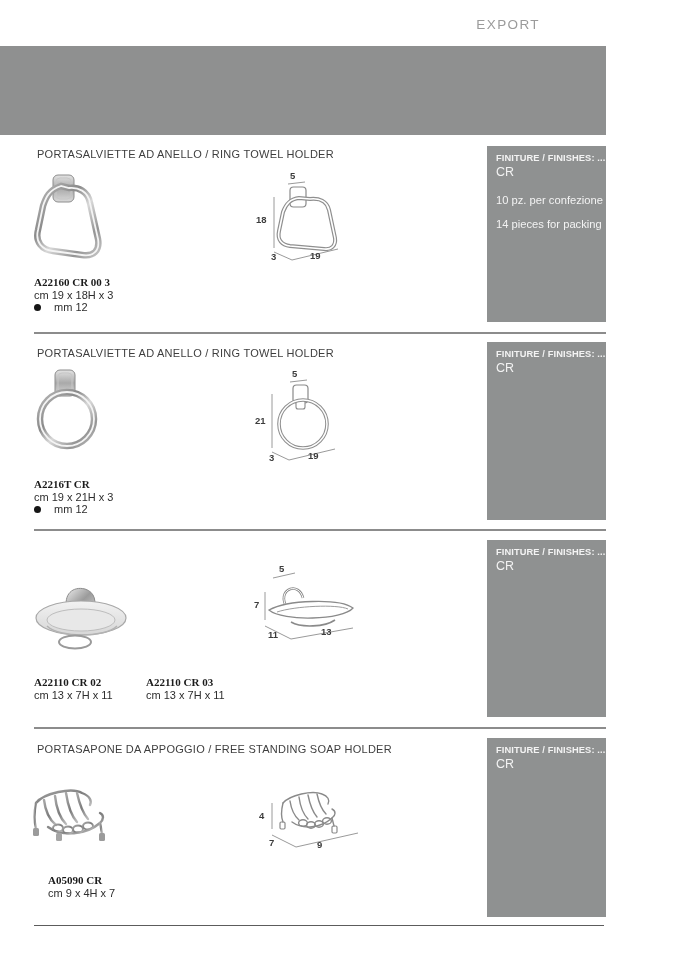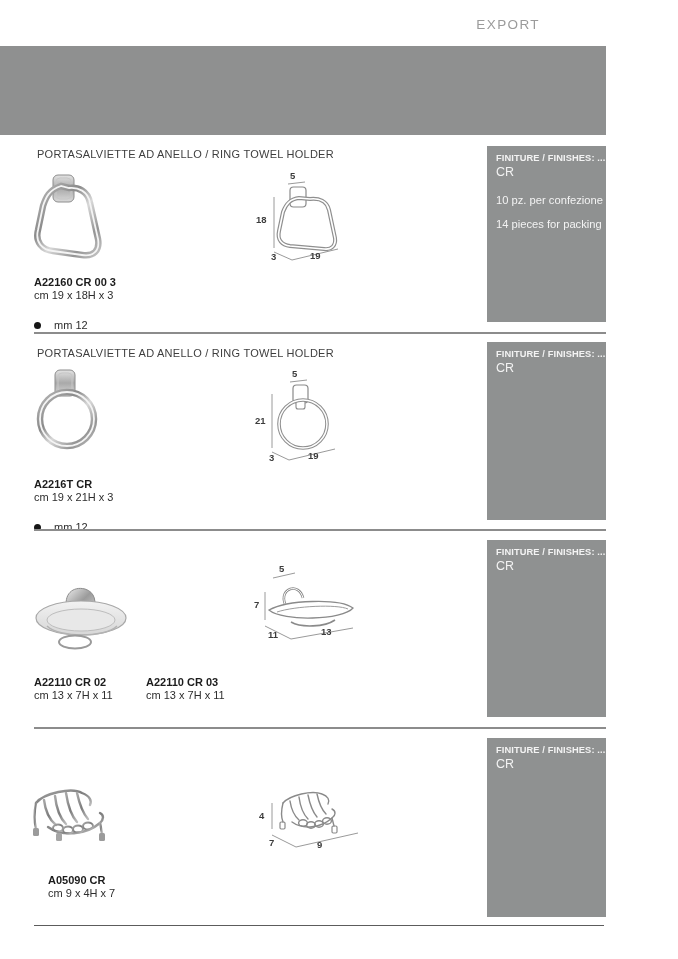--- a/index.html
+++ b/index.html
@@ -10,23 +10,23 @@
           letter-spacing:1.4px;}
   .corner{position:absolute;left:619px;top:-2px;width:57px;height:31px;
           border-left:2px solid #a3a3a3;border-bottom:2px solid #a3a3a3;}
   .banner{position:absolute;left:0;top:46px;width:614px;height:89px;background:#8f9090;}
   
   .sec{position:absolute;left:0;width:678px;}
   .sec-title{position:absolute;left:37px;font-size:11px;color:#3e3e3e;
              letter-spacing:0.25px;white-space:nowrap;}
   .divider{position:absolute;left:34px;width:580px;height:2px;background:#8c8c8c;}
   .codeblock{position:absolute;line-height:11.5px;}
-  .code{font-weight:bold;font-size:11px;color:#1c1c1c;white-space:nowrap;}
+  .code{font-weight:bold;font-size:11px;color:#1c1c1c;white-space:nowrap;font-family:Liberation Serif, serif;}
   .size{font-size:11px;color:#2d2d2d;white-space:nowrap;margin-top:1px;}
-  .note{font-size:11px;color:#2d2d2d;white-space:nowrap;margin-top:19px;display:flex;align-items:center;}
+  .note{font-size:11px;color:#2d2d2d;white-space:nowrap;margin-top:1px;display:flex;align-items:center;}
   .dot{display:inline-block;width:7px;height:7px;border-radius:50%;background:#161616;margin-right:13px;}
   
   .finbox{position:absolute;left:487px;width:128px;background:#8f9191;color:#f3f3f3;
           box-sizing:border-box;padding:7px 9px;}
   .finhead{font-size:9.3px;font-weight:bold;letter-spacing:0.1px;white-space:nowrap;}
   .fincode{font-size:12.5px;margin-top:2px;}
   .pack1{font-size:11.2px;margin-top:15px;}
   .pack2{font-size:11.2px;margin-top:12px;}
   
   .draw,.photo{position:absolute;}
@@ -215,20 +215,21 @@
 
     <div class="finbox" style="top:2px;height:177px;">
       <div class="finhead">FINITURE / FINISHES: ...</div>
       <div class="fincode">CR</div>
     </div>
   </section>
 
   <div class="divider" style="top:727px;"></div>
 
   <section class="sec" style="top:737px;height:180px;">
+    <div class="sec-title" style="top:6px;">PORTASAPONE DA APPOGGIO / FREE STANDING SOAP HOLDER</div>
 
     <div class="photo" style="left:28px;top:48px;">
       <svg width="85" height="60" viewBox="0 0 85 60">
         <defs>
           <linearGradient id="w4" x1="0" y1="0" x2="1" y2="1">
             <stop offset="0" stop-color="#a8a8a8"></stop>
               <stop offset="0.5" stop-color="#7d7d7d"></stop>
             <stop offset="1" stop-color="#bdbdbd"></stop>
           </linearGradient>
         </defs>

